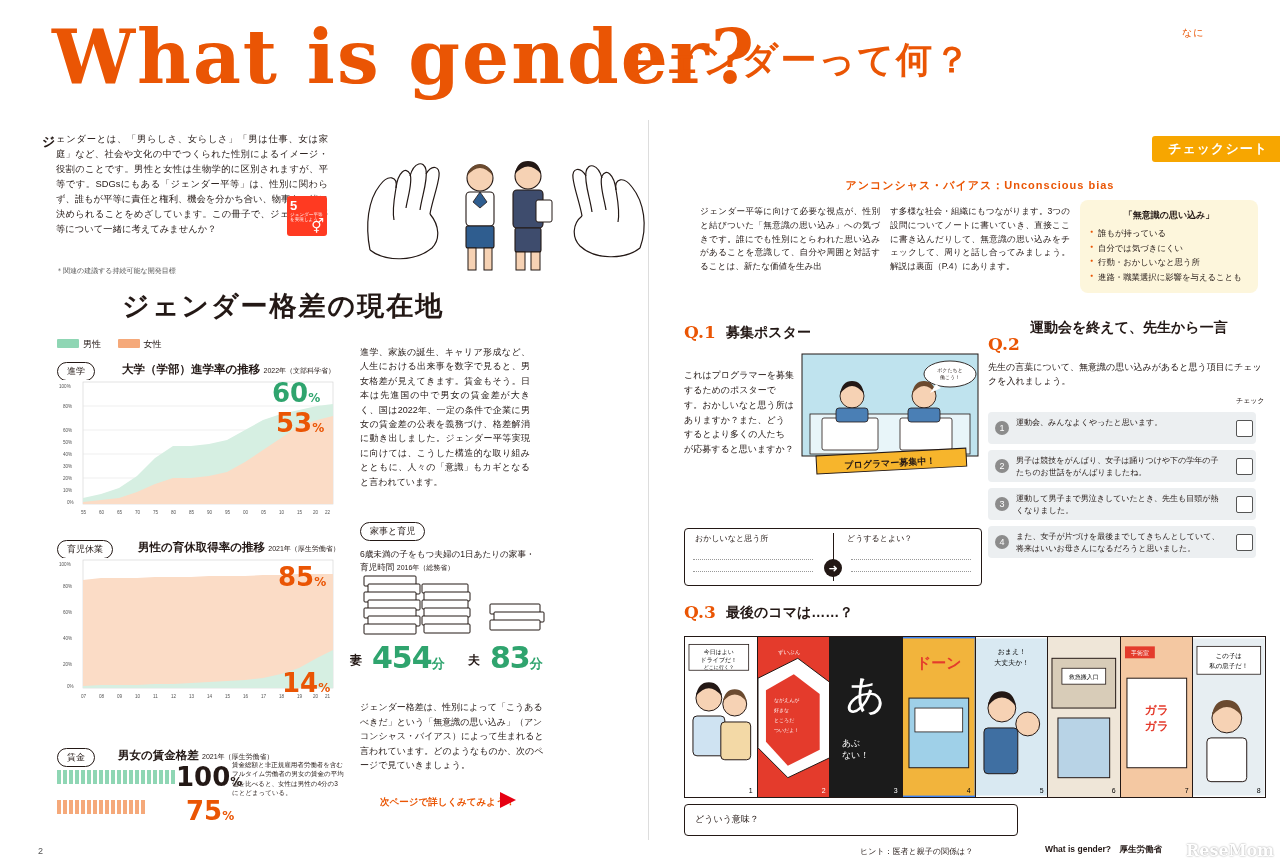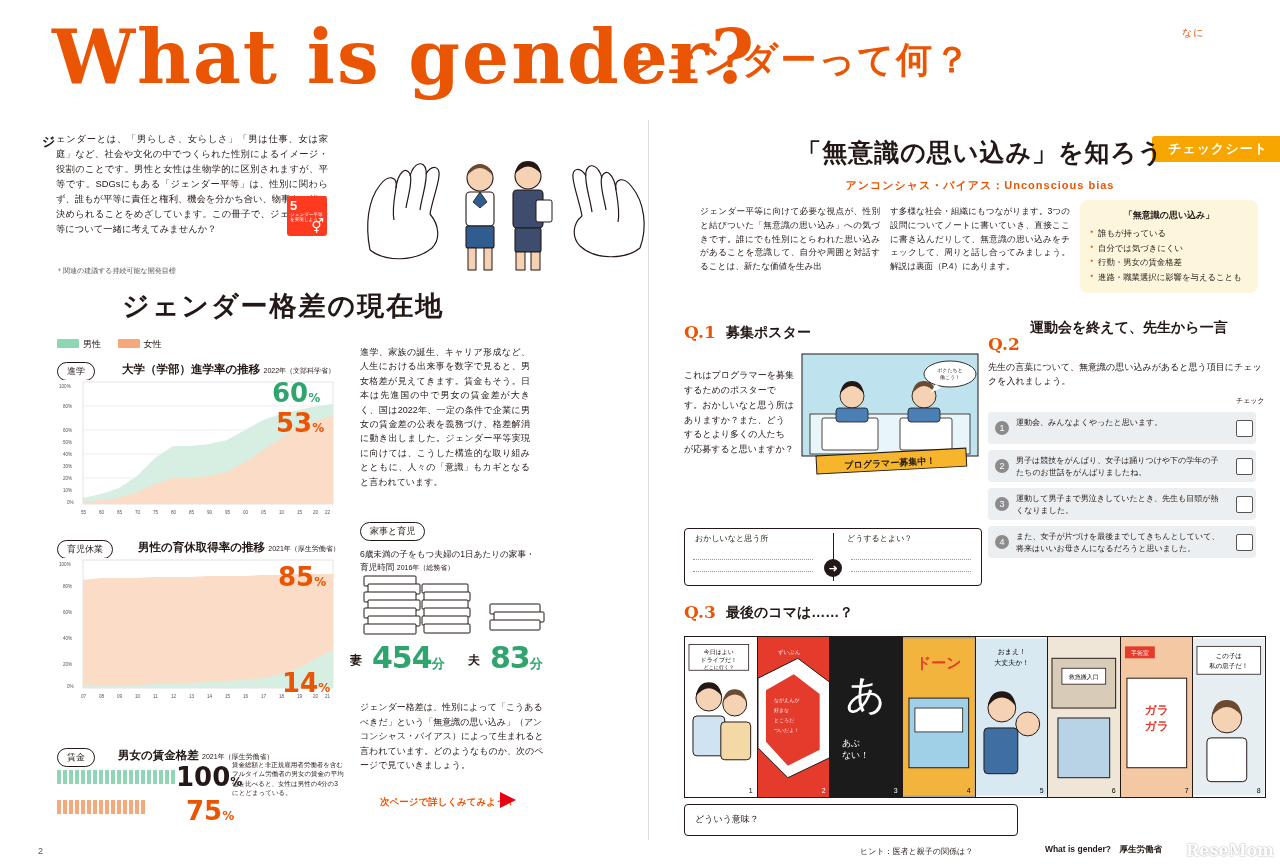--- a/index.html
+++ b/index.html
@@ -458,31 +458,30 @@
   <div class="wife-lbl">妻</div>
   <div class="wife-num"><span>454</span><span class="unit-s">分</span></div>
   <div class="husb-lbl">夫</div>
   <div class="husb-num"><span>83</span><span class="unit-s">分</span></div>
 
   <div class="bottom-text">ジェンダー格差は、性別によって「こうあるべきだ」という「無意識の思い込み」（アンコンシャス・バイアス）によって生まれると言われています。どのようなものか、次のページで見ていきましょう。</div>
   <div class="next-page">次ページで詳しくみてみよう！</div>
   <div class="arrow-red"></div>
   <div class="page-num">2</div>
 
-  <div class="h-right">「無意識の思い込み」を知ろう</div>
   <div class="sub-en">アンコンシャス・バイアス：Unconscious bias</div>
   <div class="r-col1">ジェンダー平等に向けて必要な視点が、性別と結びついた「無意識の思い込み」への気づきです。誰にでも性別にとらわれた思い込みがあることを意識して、自分や周囲と対話することは、新たな価値を生み出</div>
   <div class="r-col2">す多様な社会・組織にもつながります。3つの設問についてノートに書いていき、直接ここに書き込んだりして、無意識の思い込みをチェックして、周りと話し合ってみましょう。解説は裏面（P.4）にあります。</div>
 
   <div class="note-box">
     <span class="nb-title">「無意識の思い込み」</span>
     <ul>
       <li>誰もが持っている</li>
       <li>自分では気づきにくい</li>
-      <li>行動・男女の賃金格差</li>
+      <li>行動・おかしいなと思う所</li>
       <li>進路・職業選択に影響を与えることも</li>
     </ul>
   </div>
 
   <div class="q-label" style="left:684px;top:322px;">Q.1</div>
   <div class="q-title" style="left:726px;top:324px;">募集ポスター</div>
   <div class="q1-text">これはプログラマーを募集するためのポスターです。おかしいなと思う所はありますか？また、どうするとより多くの人たちが応募すると思いますか？</div>
 
   <svg class="q1-illu" viewBox="0 0 180 128">
     <rect x="2" y="2" width="176" height="102" fill="#bfe3ee" stroke="#231815" stroke-width="1"></rect>
@@ -583,21 +582,21 @@
     </div>
     <div class="panel" style="background:#1b1b1b;">
       <svg viewBox="0 0 72 158" width="100%" height="100%">
         <rect x="0" y="0" width="72" height="158" fill="#1b1b1b"></rect>
         <text x="36" y="70" font-size="40" fill="#ffffff" text-anchor="middle" font-family="DejaVu Sans, sans-serif">あ</text>
         <text x="12" y="108" font-size="9" fill="#ffffff" font-family="Liberation Sans, sans-serif">あぶ</text>
         <text x="12" y="120" font-size="9" fill="#ffffff" font-family="Liberation Sans, sans-serif">ない！</text>
         <text x="64" y="155" font-size="7" fill="#ffffff" font-family="Liberation Sans, sans-serif">3</text>
       </svg>
     </div>
-    <div class="panel" style="background:#a3a3a3;">
+    <div class="panel" style="background:#3b82f6;">
       <svg viewBox="0 0 72 158" width="100%" height="100%">
         <rect x="0" y="0" width="72" height="158" fill="#f2b43c"></rect>
         <rect x="6" y="60" width="60" height="70" fill="#9fd0e8" stroke="#231815" stroke-width="1"></rect>
         <rect x="12" y="70" width="48" height="24" fill="#ffffff" stroke="#231815" stroke-width="0.8"></rect>
         <text x="36" y="30" font-size="15" fill="#e43b2c" text-anchor="middle" font-weight="bold" font-family="DejaVu Sans, sans-serif">ドーン</text>
         <text x="64" y="155" font-size="7" font-family="Liberation Sans, sans-serif">4</text>
       </svg>
     </div>
     <div class="panel" style="background:#ffffff;">
       <svg viewBox="0 0 72 158" width="100%" height="100%">

